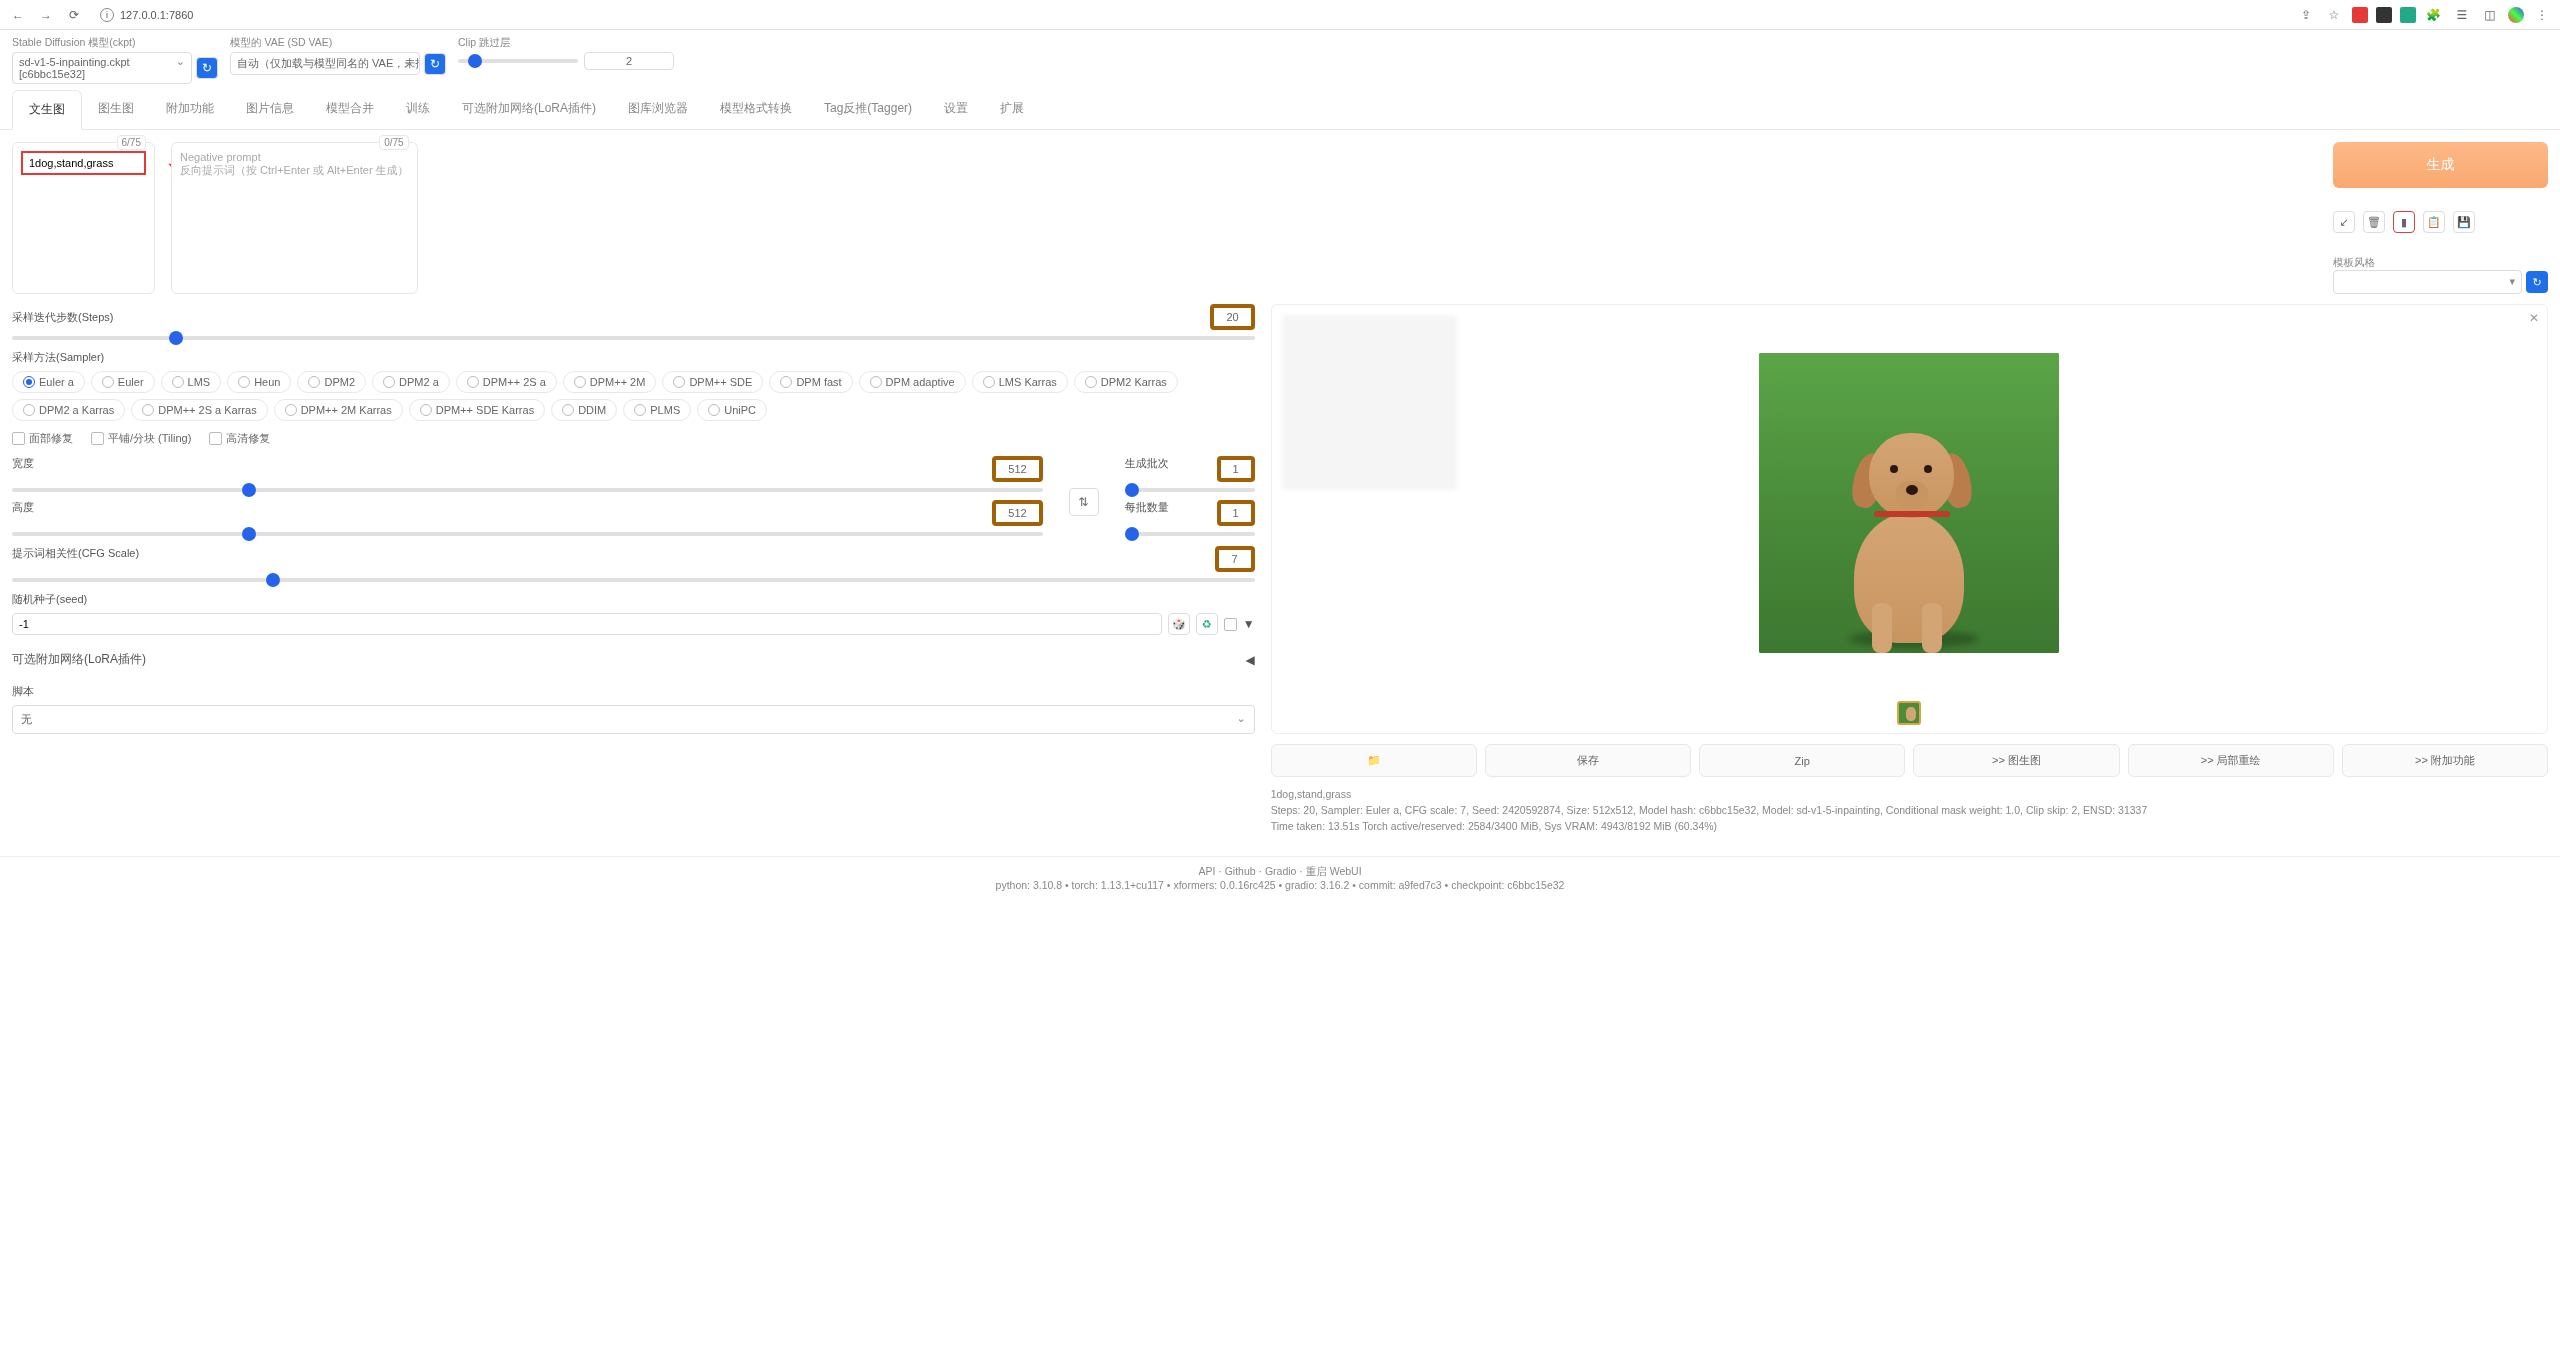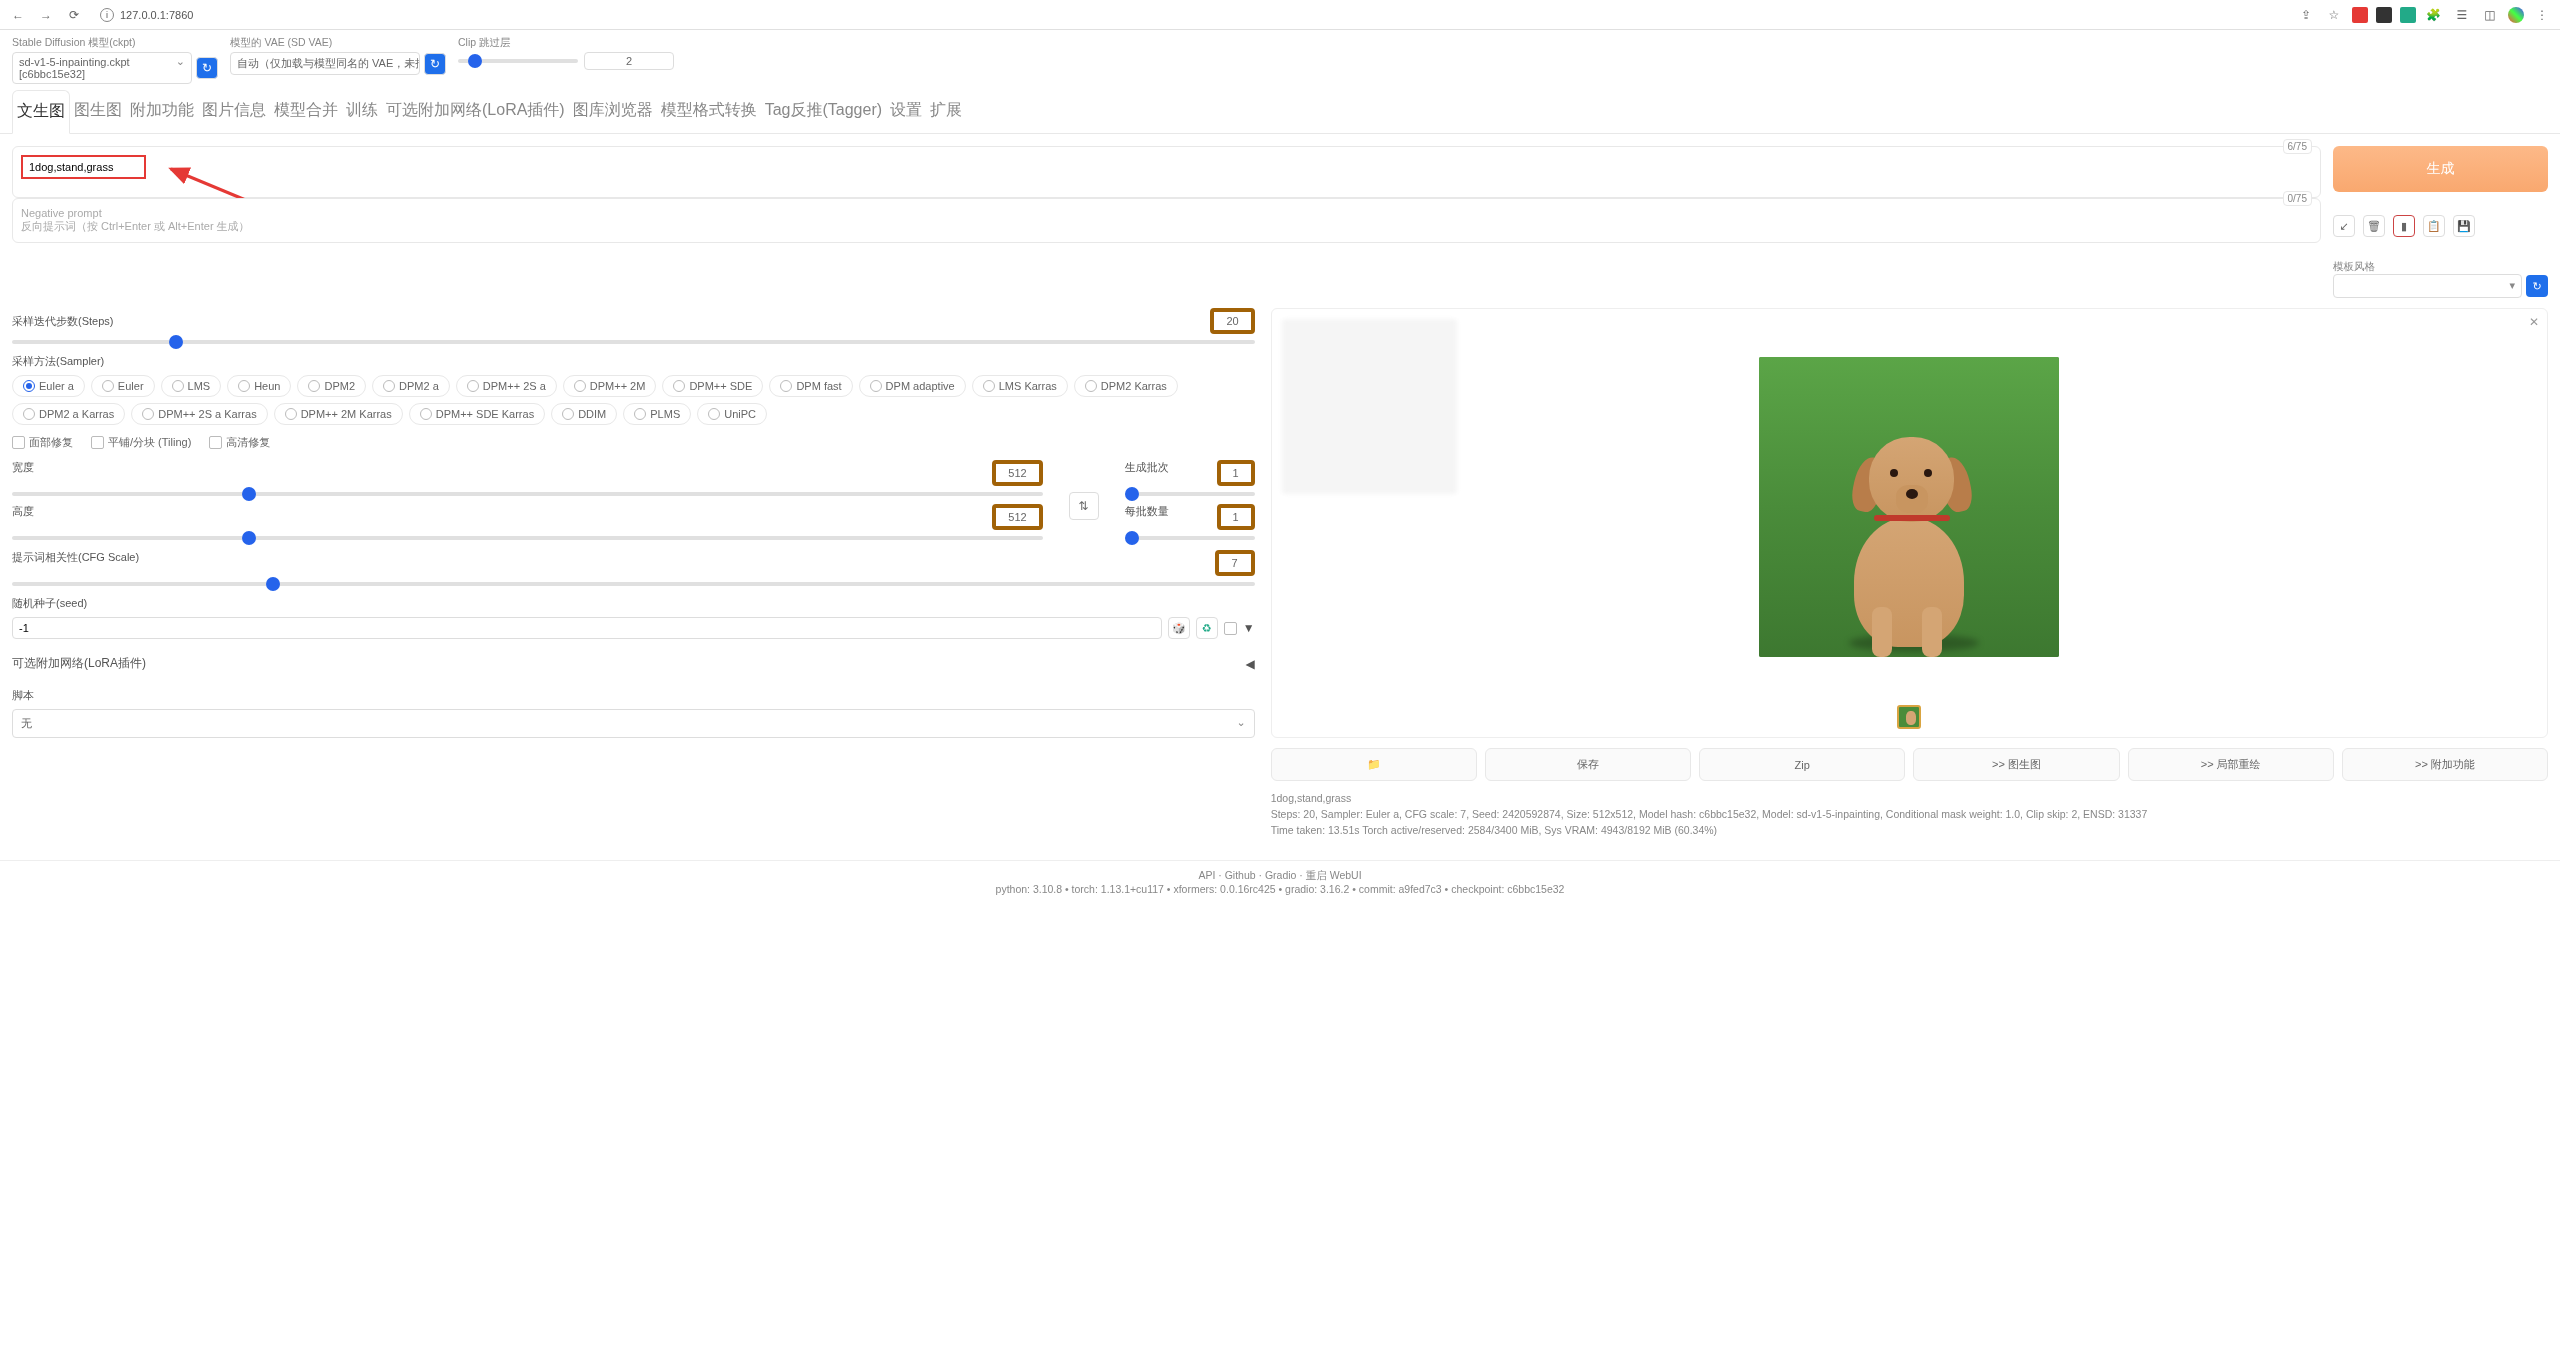--- a/index.html
+++ b/index.html
@@ -14,25 +14,25 @@
 .config-group{display:flex;flex-direction:column;gap:2px}
 .config-label{color:#888;font-size:10.5px}
 .config-row{display:flex;align-items:center;gap:4px}
 .select{border:1px solid #ddd;padding:3px 22px 3px 6px;border-radius:4px;font-size:11px;background:#fff;color:#666;position:relative;cursor:pointer}
 .select::after{content:"⌄";position:absolute;right:6px;top:2px;color:#888}
 .refresh-btn{width:22px;height:22px;border:1px solid #ddd;border-radius:4px;background:#1f6feb;color:#fff;display:flex;align-items:center;justify-content:center;font-size:12px;cursor:pointer}
 .slider-mini{display:flex;align-items:center;gap:6px}
 .slider-mini input[type=range]{width:180px}
 .num-box{border:1px solid #ddd;padding:2px 8px;border-radius:4px;min-width:60px;text-align:center;font-size:11px;color:#666}
 .tabs{display:flex;gap:0;border-bottom:1px solid #e8e8e8;padding:0 12px}
-.tab{padding:10px 4px;color:#888;font-size:16px;cursor:pointer;border-bottom:2px solid transparent}
+.tab{padding:10px 16px;color:#888;font-size:12px;cursor:pointer;border-bottom:2px solid transparent}
 .tab.active{color:#333;border:1px solid #e8e8e8;border-bottom:1px solid #fff;border-radius:6px 6px 0 0;margin-bottom:-1px}
 .main{display:flex;gap:12px;padding:12px}
 .prompt-row{display:flex;gap:12px}
-.prompt-col{flex:1;display:flex;flex-direction:column;gap:0}
+.prompt-col{flex:1;display:flex;flex-direction:row;gap:16px}
 .gen-col{flex:0 0 215px;display:flex;flex-direction:column;gap:23px}
 .prompt-box{border:1px solid #e8e8e8;border-radius:6px;padding:8px;font-size:11px;position:relative;background:#fff}
 .prompt-input-wrap{border:2px solid #e53935;padding:4px 6px;width:125px}
 .prompt-input{border:none;outline:none;font-size:11px;width:100%}
 .token-count{position:absolute;top:-8px;right:8px;background:#fff;border:1px solid #e8e8e8;border-radius:4px;padding:1px 4px;font-size:10px;color:#888}
 .neg-prompt{color:#aaa;min-height:42px}
 .generate-btn{background:linear-gradient(180deg,#fdb988,#f9a86f);color:#fff;border:none;border-radius:6px;padding:14px 0;font-size:14px;cursor:pointer;font-weight:500}
 .icon-row{display:flex;gap:8px}
 .icon-btn{width:22px;height:22px;border:1px solid #ddd;border-radius:4px;display:flex;align-items:center;justify-content:center;font-size:11px;cursor:pointer;color:#666}
 .style-row{display:flex;gap:4px;align-items:center}

